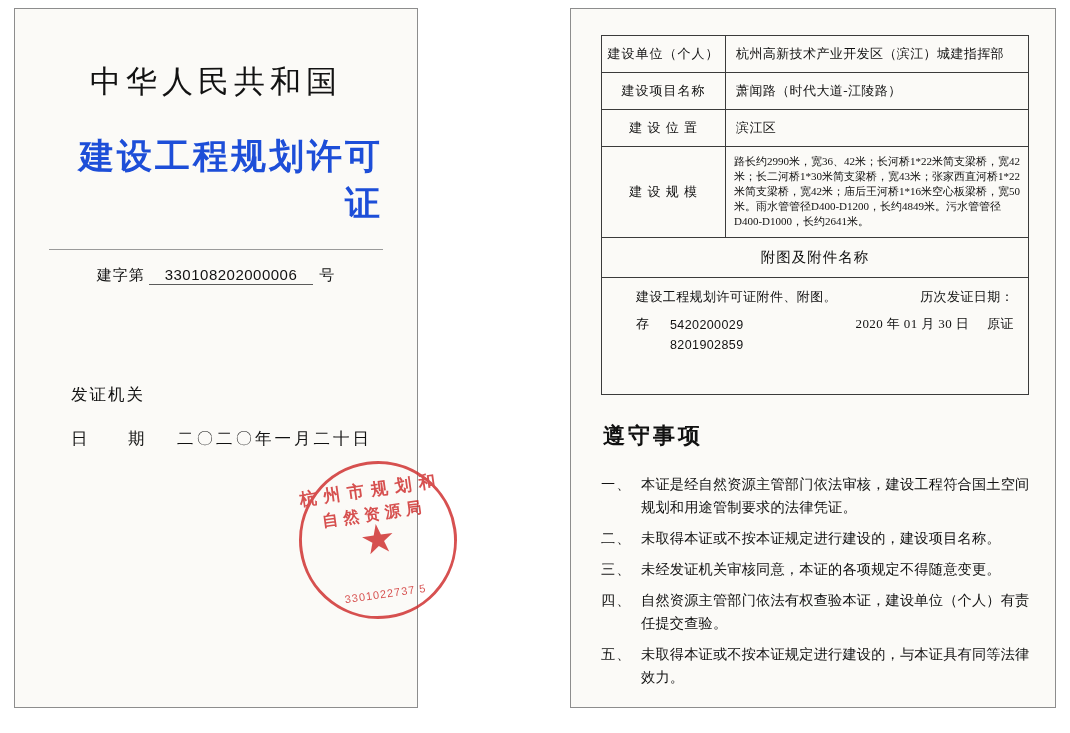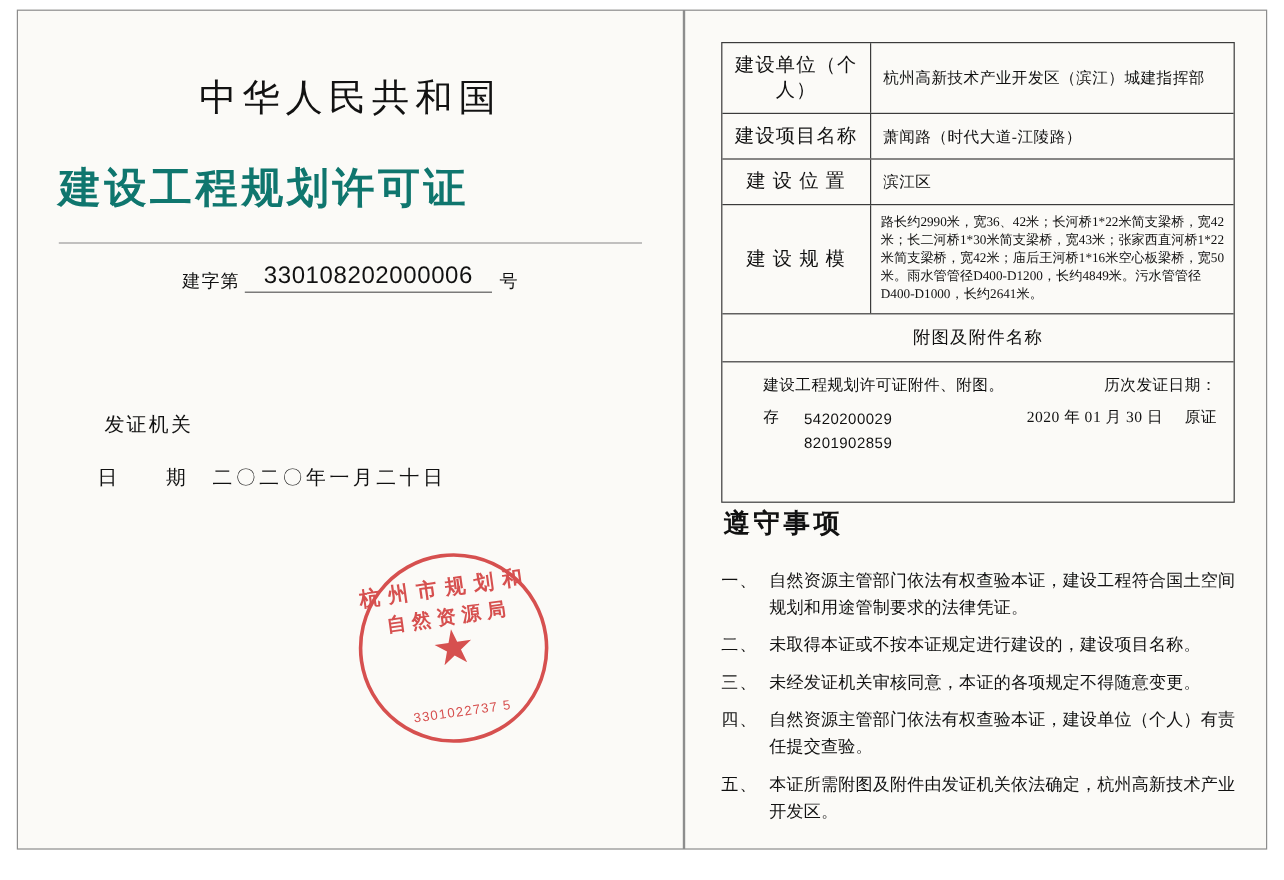--- a/index.html
+++ b/index.html
@@ -19,87 +19,86 @@
     width: 1070px;
     height: 733px;
     background: #ffffff;
   }
 
   
   .left-panel {
     position: absolute;
     left: 14px;
     top: 8px;
-    width: 556px;
+    width: 404px;
     height: 700px;
     background: #fbfaf7;
     border: 1px solid #8d8d8d;
     box-sizing: border-box;
   }
   .left-inner {
     position: absolute;
     left: 0; top: 0; right: 0; bottom: 0;
     padding: 30px 34px;
     box-sizing: border-box;
   }
   .nation-title {
     text-align: center;
     font-size: 31px;
     letter-spacing: 5px;
     margin-top: 22px;
     color: #121212;
     font-weight: 400;
   }
   .cert-title {
-    text-align: left;
+    text-align: right;
     font-size: 35px;
     letter-spacing: 3px;
     font-weight: bold;
     margin-top: 30px;
-    color: #0f766e;
+    color: #1d4ed8;
   }
   .hr-line {
     margin: 22px 0 0 0;
     border: none;
     border-top: 1px solid #9a9a9a;
   }
   .numline {
     margin-top: 16px;
     display: flex;
     align-items: flex-end;
     justify-content: center;
     font-size: 15px;
     letter-spacing: 1px;
   }
   .numline .lbl { margin-right: 4px; }
   .numline .val {
     border-bottom: 1px solid #5b5b5b;
     padding: 0 16px 1px 16px;
     font-family: "Liberation Sans", sans-serif;
-    font-size: 20px;
+    font-size: 15px;
     letter-spacing: 0.5px;
   }
   .numline .suffix { margin-left: 6px; }
 
   .body-text {
     margin-top: 42px;
     font-size: 20.5px;
     line-height: 36px;
     letter-spacing: 0.6px;
     text-indent: 42px;
     color: #101010;
   }
 
   .issuer-block {
     margin-top: 88px;
     font-size: 16.5px;
     letter-spacing: 2px;
     padding-left: 22px;
     line-height: 44px;
-    text-align: center;
   }
   .issuer-row { display: flex; align-items: baseline; }
   .issuer-row .k { width: 106px; letter-spacing: 2px; }
   .issuer-row .v { letter-spacing: 3px; }
   .date-row .k { letter-spacing: 12px; width: 106px; }
 
   
   .seal {
     position: absolute;
     left: 284px;
@@ -174,21 +173,21 @@
     border-bottom: 1px solid #3b3b3b;
   }
   .trow:last-child { border-bottom: none; }
   .tkey {
     width: 124px;
     flex: 0 0 124px;
     border-right: 1px solid #3b3b3b;
     display: flex;
     align-items: center;
     justify-content: center;
-    font-size: 16px;
+    font-size: 13px;
     letter-spacing: 1px;
     padding: 8px 2px;
     box-sizing: border-box;
     text-align: center;
   }
   .tval {
     flex: 1 1 auto;
     padding: 9px 10px;
     font-size: 13px;
     letter-spacing: 0.4px;
@@ -356,35 +355,35 @@
           </span>
         </div>
       </div>
     </div>
 
     <div class="obs-title">遵守事项</div>
 
     <div class="obs-list">
       <div class="obs-item">
         <span class="idx">一、</span>
-        <span class="txt">自然资源主管部门依法有权查验本证，建设工程符合国土空间规划和用途管制要求的法律凭证。</span>
+        <span class="txt">本证是经自然资源主管部门依法审核，建设工程符合国土空间规划和用途管制要求的法律凭证。</span>
       </div>
       <div class="obs-item">
         <span class="idx">二、</span>
         <span class="txt">未取得本证或不按本证规定进行建设的，建设项目名称。</span>
       </div>
       <div class="obs-item">
         <span class="idx">三、</span>
         <span class="txt">未经发证机关审核同意，本证的各项规定不得随意变更。</span>
       </div>
       <div class="obs-item">
         <span class="idx">四、</span>
         <span class="txt">自然资源主管部门依法有权查验本证，建设单位（个人）有责任提交查验。</span>
       </div>
       <div class="obs-item">
         <span class="idx">五、</span>
-        <span class="txt">本证所需附图及附件由发证机关依法确定，杭州高新技术产业开发区。</span>
+        <span class="txt">未取得本证或不按本证规定进行建设的，与本证具有同等法律效力。</span>
       </div>
     </div>
 
   </div>
 
 </div>
 
 </body></html>

